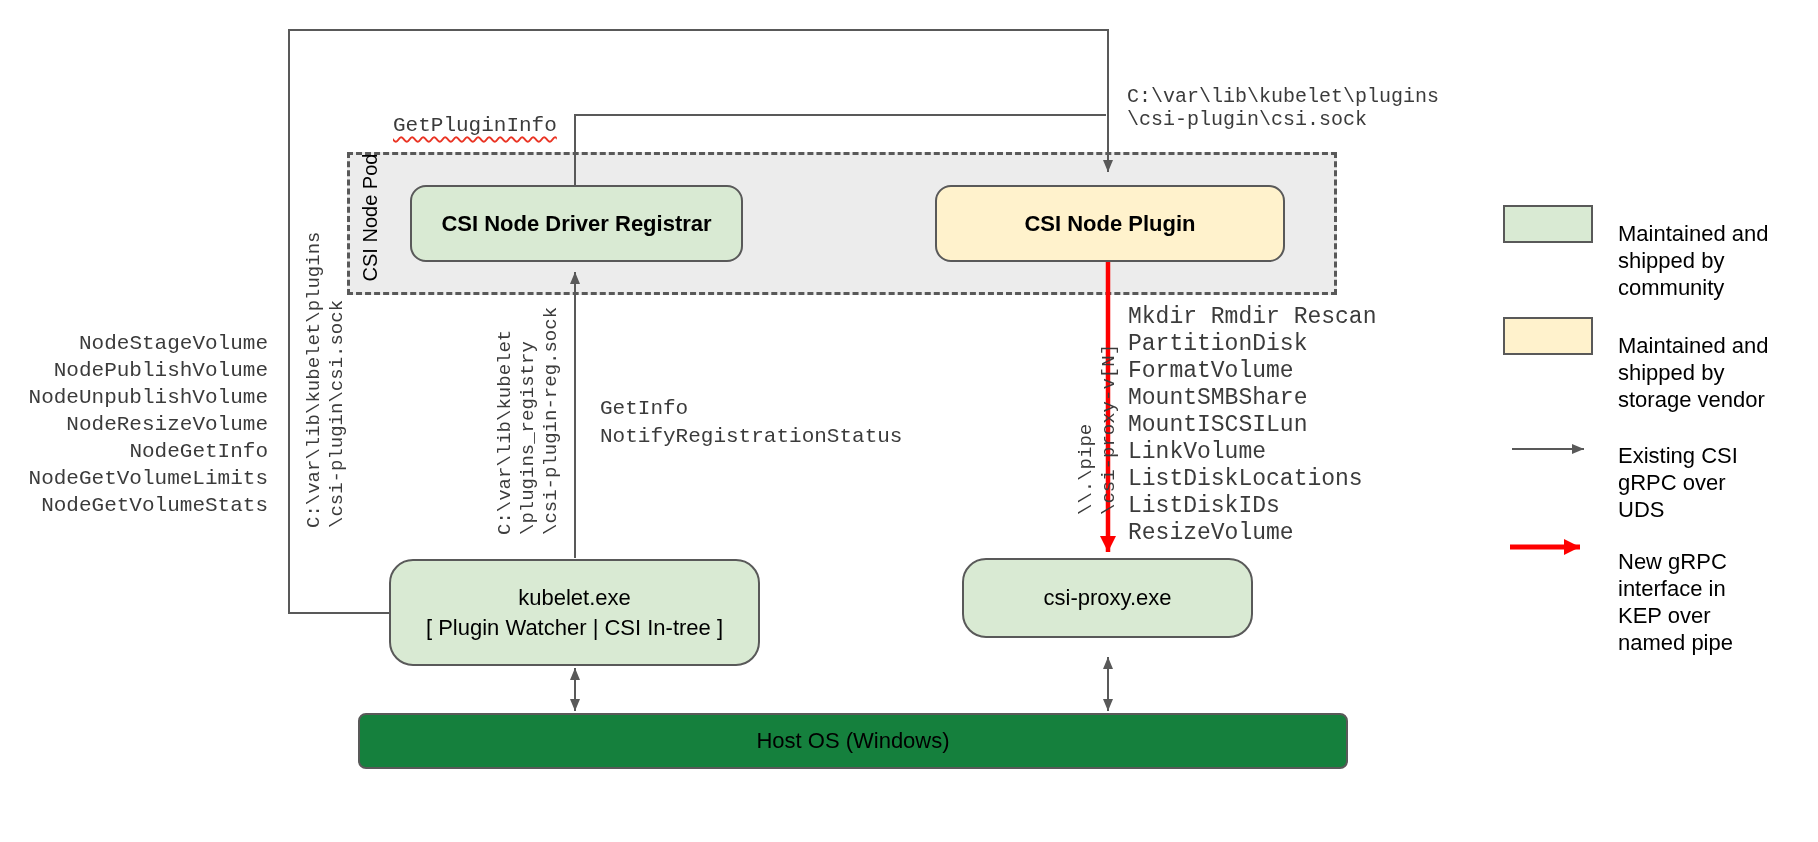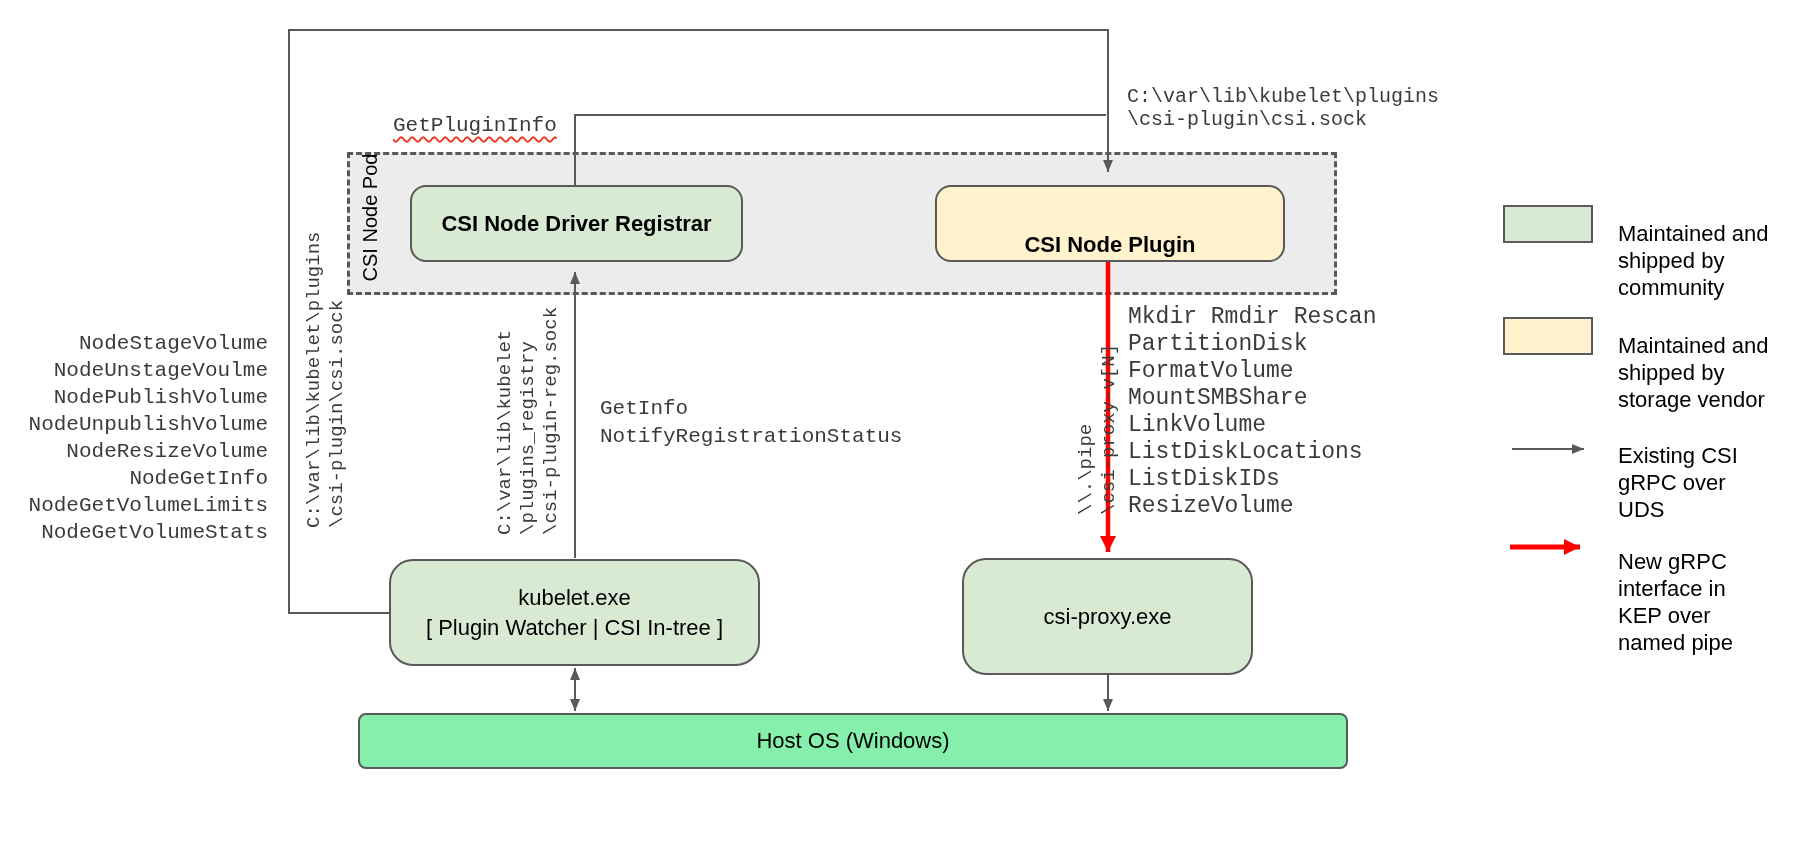--- a/index.html
+++ b/index.html
@@ -5,21 +5,21 @@
   html,body{margin:0;padding:0;background:#fff;}
   .canvas{position:relative;width:1818px;height:842px;background:#ffffff;
           font-family:"Liberation Sans",sans-serif;color:#000;overflow:hidden;}
   .abs{position:absolute;}
   svg.lines{position:absolute;left:0;top:0;pointer-events:none;}
   .box{position:absolute;border:2px solid #595959;display:flex;flex-direction:column;
        align-items:center;justify-content:center;text-align:center;font-size:22px;line-height:30px;
        box-sizing:border-box;}
   .green{background:#d9ead3;}
   .yellow{background:#fff2cc;}
-  .blue{background:#86efac;}
+  .blue{background:#15803d;}
   .r14{border-radius:16px;font-weight:bold;}
   .r22{border-radius:24px;}
   .r8{border-radius:8px;}
   .pod{position:absolute;left:347px;top:152px;width:990px;height:143px;background:#ececec;
        border:3px dashed #595959;box-sizing:border-box;}
   .mono{font-family:"Liberation Mono","DejaVu Sans Mono",monospace;color:#3b3b3b;}
   .rot{transform-origin:0 0;transform:rotate(-90deg);}
   .rotlines{font-size:19px;line-height:23px;white-space:pre;}
   .wavy{text-decoration:underline;text-decoration-style:wavy;text-decoration-color:#ea3323;
         text-decoration-thickness:2px;text-underline-offset:5px;}
@@ -54,52 +54,52 @@
     <path d="M 1512 449 L 1584 449" fill="none" stroke="#595959" stroke-width="2" marker-end="url(#mGray)"></path>
     <path d="M 1510 547 L 1580 547" fill="none" stroke="#fe0000" stroke-width="5" marker-end="url(#mRed)"></path>
   </svg>
 
   <div class="abs rot" style="left:359px;top:283px;width:131px;font-size:20px;text-align:center;">CSI Node Pod</div>
 
   <div class="box green r14" style="left:410px;top:185px;width:333px;height:77px;">
     <span>CSI Node Driver Registrar</span>
   </div>
 
-  <div class="box yellow r14" style="left:935px;top:185px;width:350px;height:77px;justify-content:flex-end;">
+  <div class="box yellow r14" style="left:935px;top:185px;width:350px;height:77px;">
     <span>CSI Node Plugin</span>
   </div>
 
   <div class="box green r22" style="left:389px;top:559px;width:371px;height:107px;">
     <span>kubelet.exe</span>
     <span>[ Plugin Watcher | CSI In-tree ]</span>
   </div>
 
-  <div class="box green r22" style="left:962px;top:558px;width:291px;height:117px;">
+  <div class="box green r22" style="left:962px;top:558px;width:291px;height:80px;">
     <span>csi-proxy.exe</span>
   </div>
 
   <div class="box blue r8" style="left:358px;top:713px;width:990px;height:56px;">
     <span>Host OS (Windows)</span>
   </div>
 
   <div class="abs mono wavy" style="left:393px;top:114px;font-size:21px;">GetPluginInfo</div>
 
   <div class="abs mono list" style="left:1127px;top:85px;font-size:20px;line-height:23px;"><div>C:\var\lib\kubelet\plugins</div><div>\csi-plugin\csi.sock</div></div>
 
-  <div class="abs mono list" style="right:1550px;top:330px;font-size:21px;line-height:27px;text-align:right;margin-left:40px;"><div>NodeStageVolume</div><div>NodeUnstageVoulme</div><div>NodePublishVolume</div><div>NodeUnpublishVolume</div><div>NodeResizeVolume</div><div>NodeGetInfo</div><div>NodeGetVolumeLimits</div><div>NodeGetVolumeStats</div></div>
+  <div class="abs mono list" style="right:1550px;top:330px;font-size:21px;line-height:27px;text-align:right;margin-left:40px;"><div>NodeStageVolume</div><div>NodePublishVolume</div><div>NodeUnpublishVolume</div><div>NodeResizeVolume</div><div>NodeGetInfo</div><div>NodeGetVolumeLimits</div><div>NodeGetVolumeStats</div></div>
 
   <div class="abs mono rot rotlines" style="left:303px;top:528px;width:300px;"><div>C:\var\lib\kubelet\plugins</div><div>\csi-plugin\csi.sock</div></div>
 
   <div class="abs mono rot rotlines" style="left:494px;top:535px;width:250px;"><div>C:\var\lib\kubelet</div><div>\plugins_registry</div><div>\csi-plugin-reg.sock</div></div>
 
   <div class="abs mono list" style="left:600px;top:395px;font-size:21px;line-height:28px;"><div>GetInfo</div><div>NotifyRegistrationStatus</div></div>
 
   <div class="abs mono rot rotlines" style="left:1075px;top:515px;width:200px;"><div>\\.\pipe</div><div>\csi-proxy-v[N]</div></div>
 
-  <div class="abs mono list" style="left:1128px;top:304px;font-size:23px;line-height:27px;"><div>Mkdir Rmdir Rescan</div><div>PartitionDisk</div><div>FormatVolume</div><div>MountSMBShare</div><div>LinkVolume</div><div>ListDiskLocations</div><div>ListDiskIDs</div><div>ResizeVolume</div></div>
+  <div class="abs mono list" style="left:1128px;top:304px;font-size:23px;line-height:27px;"><div>Mkdir Rmdir Rescan</div><div>PartitionDisk</div><div>FormatVolume</div><div>MountSMBShare</div><div>MountISCSILun</div><div>LinkVolume</div><div>ListDiskLocations</div><div>ListDiskIDs</div><div>ResizeVolume</div></div>
 
   <div class="leg-swatch green" style="left:1503px;top:205px;"></div>
   <div class="leg-text" style="left:1618px;top:200px;">
       <div>Maintained and</div>
       <div>shipped by</div>
       <div>community</div>
     </div>
 
   <div class="leg-swatch yellow" style="left:1503px;top:317px;"></div>
   <div class="leg-text" style="left:1618px;top:312px;">

